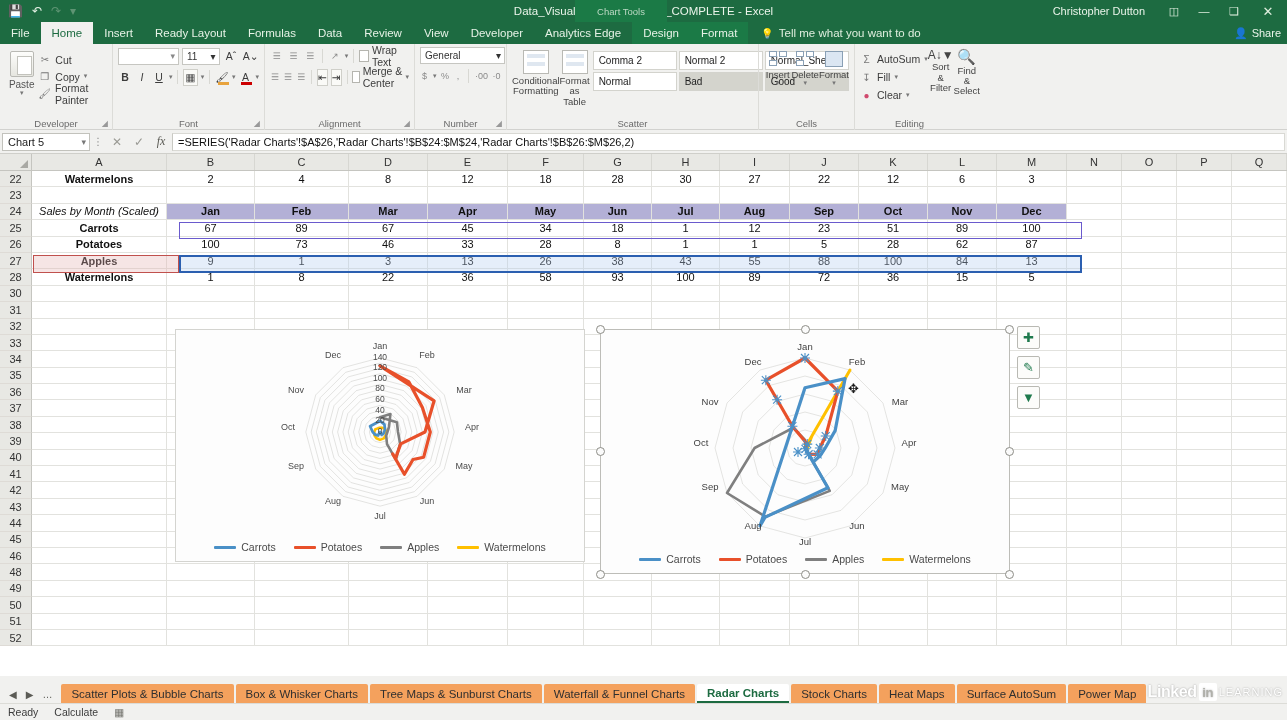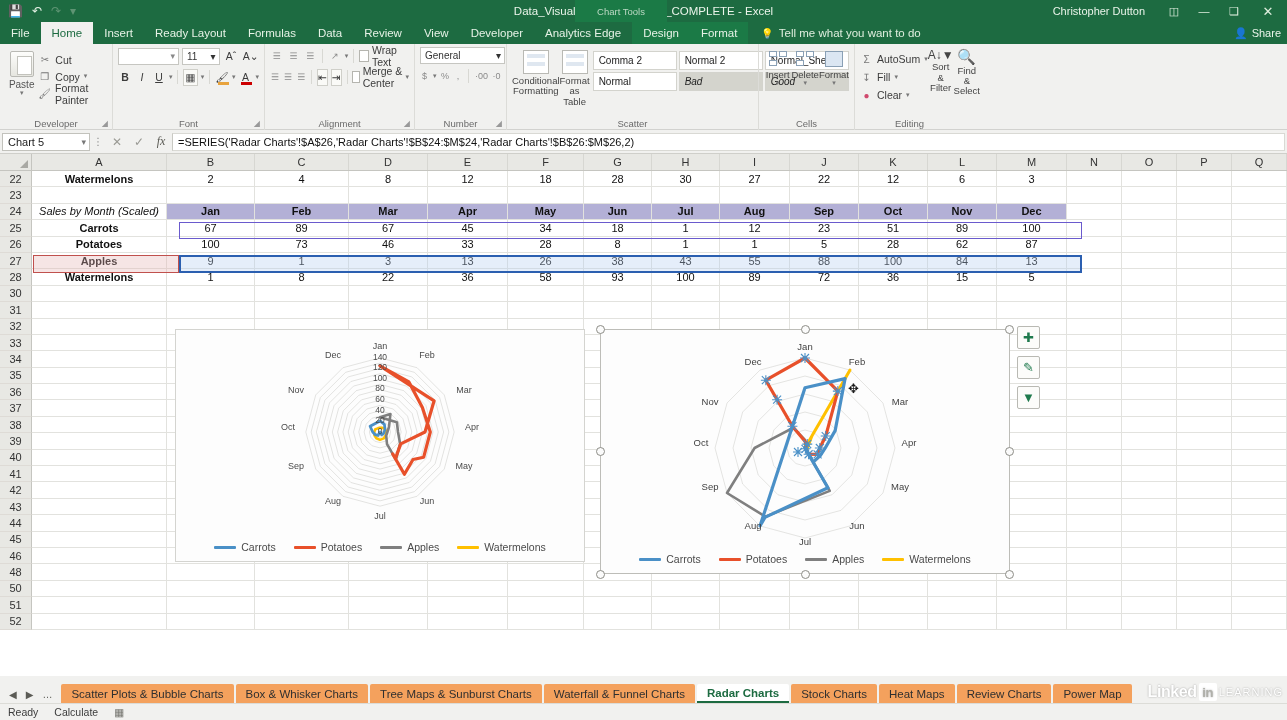--- a/index.html
+++ b/index.html
@@ -126,21 +126,21 @@
     text-align:center; font-size:9.5px; color:#444; line-height:1.1;
   }
   .bigico{ width:26px; height:24px; border:1px solid #b9b9b4; background:#fff; margin-bottom:2px; position:relative; }
   .bigico:after{ content:""; position:absolute; inset:3px; background:repeating-linear-gradient(#dfe7f0 0 4px,#fff 4px 8px); }
   .stylebox{ display:flex; flex-direction:column; gap:2px; padding-top:4px; margin-left:3px; }
   .strow{ display:flex; gap:2px; }
   .scell{
     width:84px; height:19px; border:1px solid #d3d3cd; background:#fff;
     font-size:10px; color:#222; display:flex; align-items:center; padding-left:5px;
   }
-  .scell.grey{ background:#d4d4cd;font-style:italic; }
+  .scell.grey{ background:#d4d4cd; }
 
   
   .g-cells{ width:96px; display:flex; }
   .cellbtn{ width:32px; display:flex; flex-direction:column; align-items:center; padding-top:2px;
             font-size:9.5px; color:#444; }
   .cellico{ width:22px; height:20px; position:relative; }
   .cellico i{ position:absolute; border:1px solid #8aa0b5; width:8px; height:6px; background:#fff; }
   .caret{ font-size:7px; color:#777; margin-top:-1px; }
 
   
@@ -1056,20 +1056,42 @@
           <div class="cell" style="width: 69px;"></div>
           <div class="cell" style="width: 70px;"></div>
           <div class="cell" style="width: 55px;"></div>
           <div class="cell" style="width: 55px;"></div>
           <div class="cell" style="width: 55px;"></div>
           <div class="cell" style="width: 55px;"></div>
         </div>
       </div>
       <div class="row">
         <div class="rh">48</div>
+        <div class="cellsrow">
+          <div class="cell" style="width: 135px;"></div>
+          <div class="cell" style="width: 88px;"></div>
+          <div class="cell" style="width: 94px;"></div>
+          <div class="cell" style="width: 79px;"></div>
+          <div class="cell" style="width: 80px;"></div>
+          <div class="cell" style="width: 76px;"></div>
+          <div class="cell" style="width: 68px;"></div>
+          <div class="cell" style="width: 68px;"></div>
+          <div class="cell" style="width: 70px;"></div>
+          <div class="cell" style="width: 69px;"></div>
+          <div class="cell" style="width: 69px;"></div>
+          <div class="cell" style="width: 69px;"></div>
+          <div class="cell" style="width: 70px;"></div>
+          <div class="cell" style="width: 55px;"></div>
+          <div class="cell" style="width: 55px;"></div>
+          <div class="cell" style="width: 55px;"></div>
+          <div class="cell" style="width: 55px;"></div>
+        </div>
+      </div>
+      <div class="row">
+        <div class="rh">49</div>
         <div class="cellsrow">
           <div class="cell" style="width: 135px;"></div>
           <div class="cell" style="width: 88px;"></div>
           <div class="cell" style="width: 94px;"></div>
           <div class="cell" style="width: 79px;"></div>
           <div class="cell" style="width: 80px;"></div>
           <div class="cell" style="width: 76px;"></div>
           <div class="cell" style="width: 68px;"></div>
           <div class="cell" style="width: 68px;"></div>
           <div class="cell" style="width: 70px;"></div>
@@ -1350,21 +1372,21 @@
     <span>▶</span>
     <span>…</span>
   </div>
   <div class="stab">Scatter Plots &amp; Bubble Charts</div>
   <div class="stab">Box &amp; Whisker Charts</div>
   <div class="stab">Tree Maps &amp; Sunburst Charts</div>
   <div class="stab">Waterfall &amp; Funnel Charts</div>
   <div class="stab active">Radar Charts</div>
   <div class="stab">Stock Charts</div>
   <div class="stab">Heat Maps</div>
-  <div class="stab">Review Charts</div>
+  <div class="stab">Surface AutoSum</div>
   <div class="stab">Power Map</div>
 </div>
 
 <div class="watermark">
   <span>Linked</span>
   <span class="wm-in">in</span>
   <span class="wm-learning">LEARNING</span>
 </div>
 
 <div class="statusbar">

